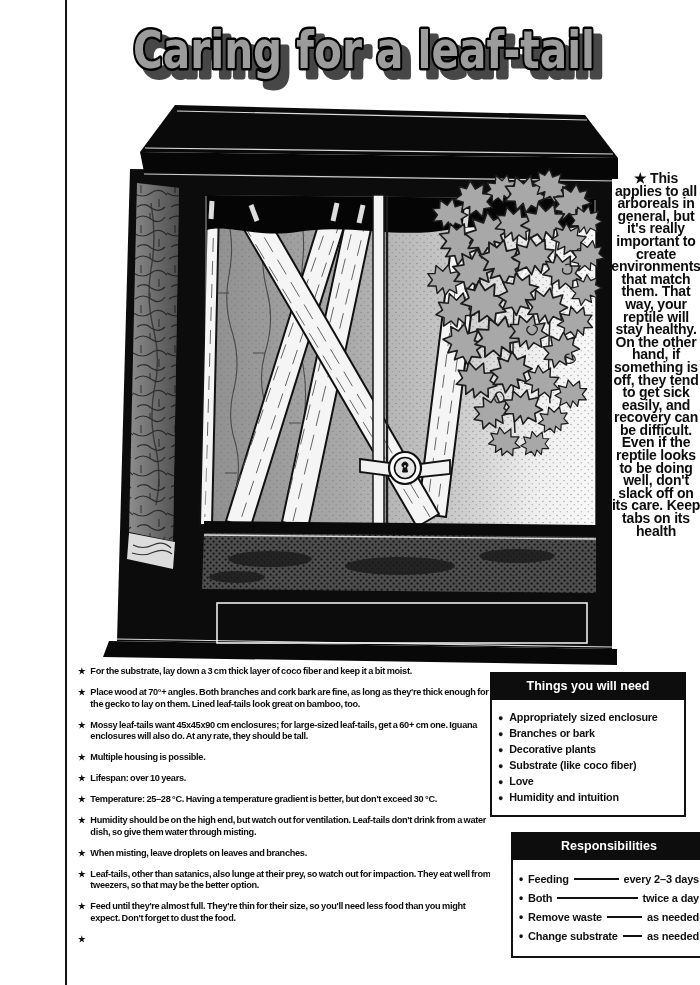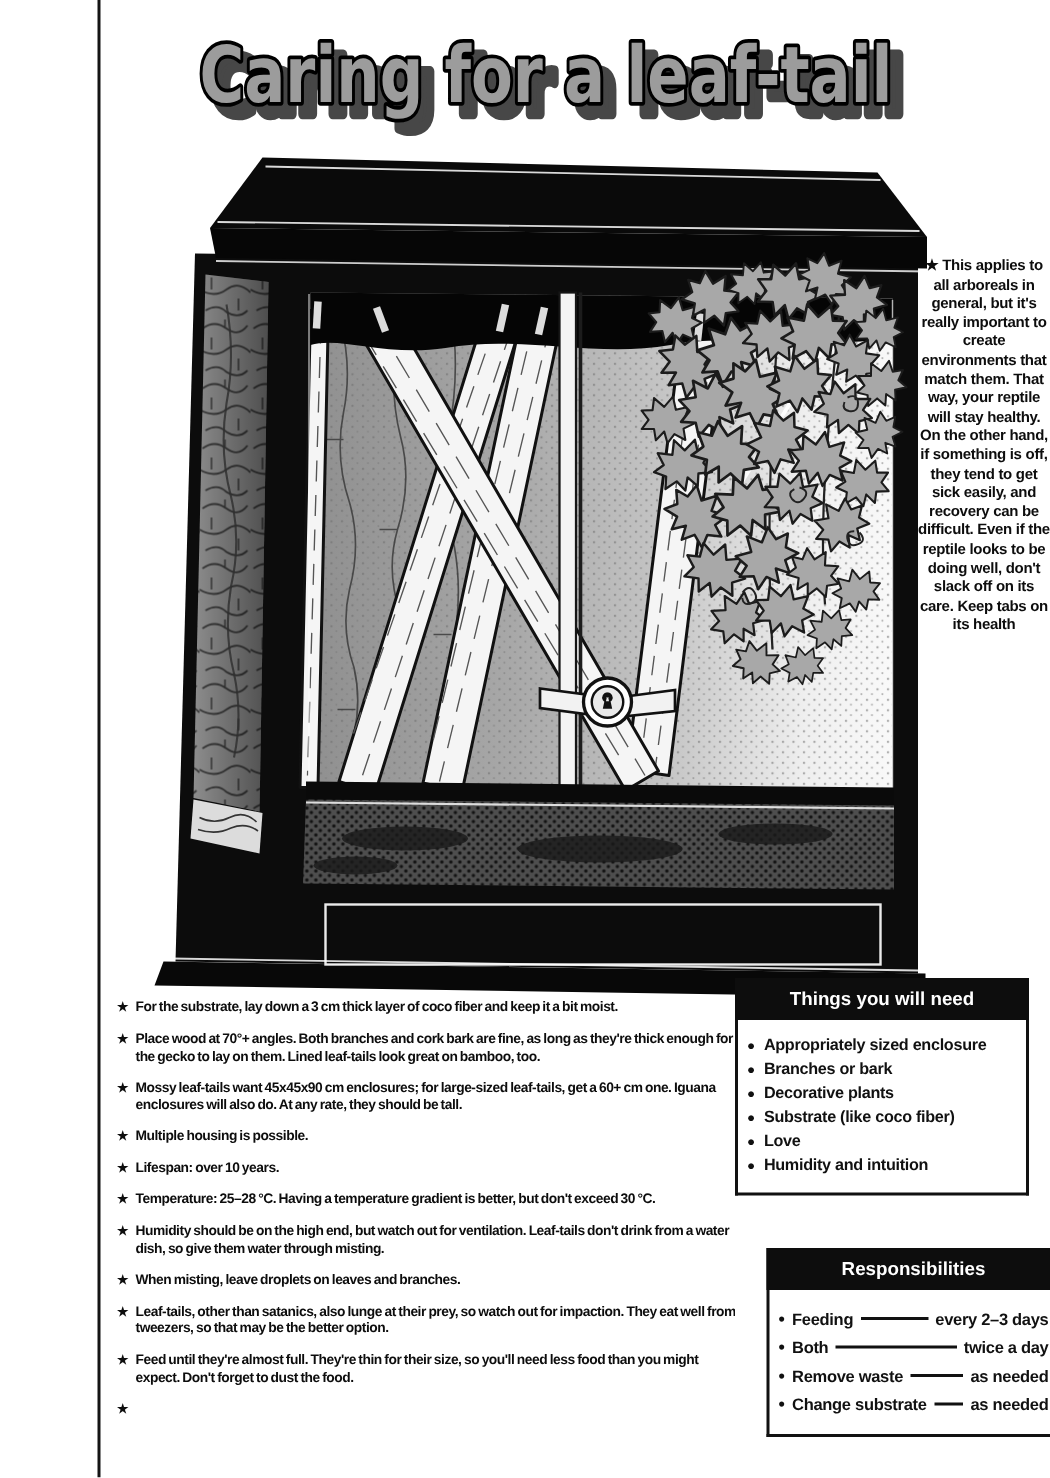--- a/index.html
+++ b/index.html
@@ -10,40 +10,40 @@
   .page-border-left{
     position:absolute;left:65px;top:0;width:2px;height:985px;background:#141414;
   }
   
   .title-wrap{position:absolute;left:64px;top:10px;width:560px;height:86px;}
   
   .terrarium-wrap{position:absolute;left:65px;top:93px;width:560px;height:580px;}
   
   .side-note{
     position:absolute;left:611px;top:172px;width:90px;
-    font-weight:bold;font-size:10px;line-height:12.6px;text-align:center;
+    font-weight:bold;font-size:14px;line-height:12.6px;text-align:center;
     letter-spacing:-0.2px;color:#0d0d0d;
   }
   
   .care-list{
     position:absolute;left:78px;top:666px;width:414px;margin:0;padding:0;list-style:none;
     font-weight:bold;font-size:9.2px;line-height:11.5px;
     letter-spacing:-0.3px;word-spacing:-0.6px;color:#0d0d0d;
   }
   .care-list li{display:flex;gap:5px;margin-bottom:9.5px;}
   .care-list .star{flex:0 0 auto;font-size:8.5px;line-height:11.5px;}
   
   .panel{position:absolute;left:490px;width:196px;background:#fff;}
   .panel .panel-header{
     background:#0d0d0d;color:#fff;text-align:center;
     font-weight:bold;font-size:12.5px;padding:5px 2px;
     border:2px solid #0d0d0d;
   }
   .panel .panel-body{border:2px solid #111;border-top:none;padding:7px 6px 8px 6px;}
-  .panel-things{top:652px;}
+  .panel-things{top:672px;}
   .panel-resp{top:832px;padding-left:21px;}
   .need-list{margin:0;padding:0;list-style:none;font-weight:bold;font-size:10.8px;letter-spacing:-0.2px;}
   .need-list li{display:flex;gap:6px;align-items:baseline;margin:4px 0;}
   .need-list .dot{font-size:9px;flex:0 0 auto;}
   .resp-list{margin:0;padding:0;list-style:none;font-weight:bold;font-size:11px;letter-spacing:-0.2px;}
   .resp-list li{display:flex;align-items:baseline;margin:5px 0;}
   .resp-list .sdot{flex:0 0 auto;margin-right:5px;font-size:12px;}
   .resp-list .label{flex:0 0 auto;white-space:nowrap;}
   .resp-list .leader{flex:1 1 auto;border-bottom:2px solid #111;margin:0 5px;transform:translateY(-3px);}
   .resp-list .value{flex:0 0 auto;white-space:nowrap;}

